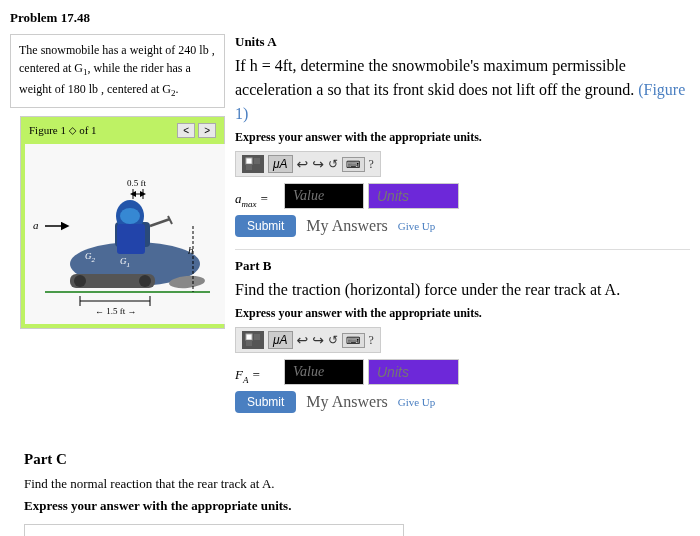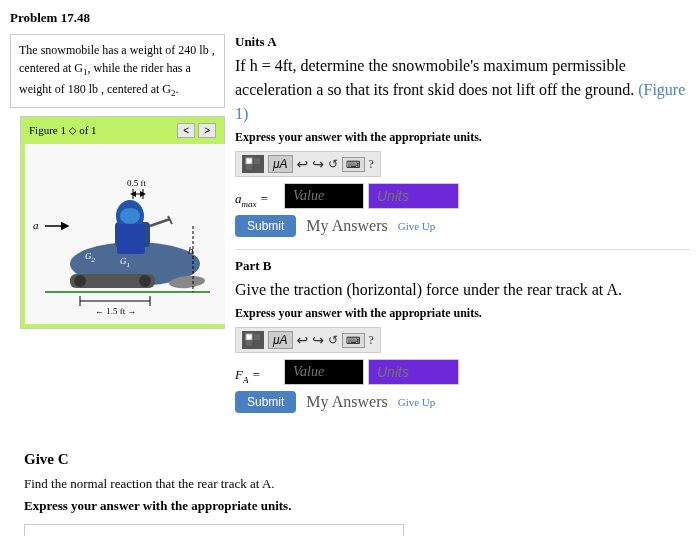--- a/index.html
+++ b/index.html
@@ -351,21 +351,21 @@
         <button class="submit-btn">Submit</button>
         <span class="my-answers">My Answers</span>
         <a class="give-up" href="#">Give Up</a>
       </div>
     </div>
 
     <hr class="divider">
 
     <div class="part-section">
       <div class="part-title">Part B</div>
-      <div class="part-description">Give the traction (horizontal) force under the rear track at A.</div>
+      <div class="part-description">Find the traction (horizontal) force under the rear track at A.</div>
       <div class="express-label">Express your answer with the appropriate units.</div>
       <div class="toolbar">
         <button class="toolbar-btn">
           <svg width="16" height="14" viewBox="0 0 16 14">
               <rect x="1" y="1" width="6" height="6" fill="#fff" stroke="#aaa"></rect>
               <rect x="9" y="1" width="6" height="6" fill="#666"></rect>
               <rect x="1" y="7" width="6" height="6" fill="#666"></rect>
             </svg>
         </button>
         <button class="toolbar-mu">μA</button>
@@ -383,21 +383,21 @@
       <div class="submit-row">
         <button class="submit-btn">Submit</button>
         <span class="my-answers">My Answers</span>
         <a class="give-up" href="#">Give Up</a>
       </div>
     </div>
   </div>
 </div>
 
 <div class="part-c-section">
-  <div class="part-c-title">Give C</div>
+  <div class="part-c-title">Part C</div>
   <div class="part-c-description">Find the normal reaction that the rear track at A.</div>
   <div class="part-c-express">Express your answer with the appropriate units.</div>
   <div class="part-c-box">
     <div class="part-c-toolbar">
       <button class="toolbar-btn">
         <svg width="18" height="16" viewBox="0 0 18 16">
             <rect x="1" y="1" width="7" height="7" fill="#fff" stroke="#aaa"></rect>
             <rect x="10" y="1" width="7" height="7" fill="#666"></rect>
             <rect x="1" y="8" width="7" height="7" fill="#666"></rect>
           </svg>

